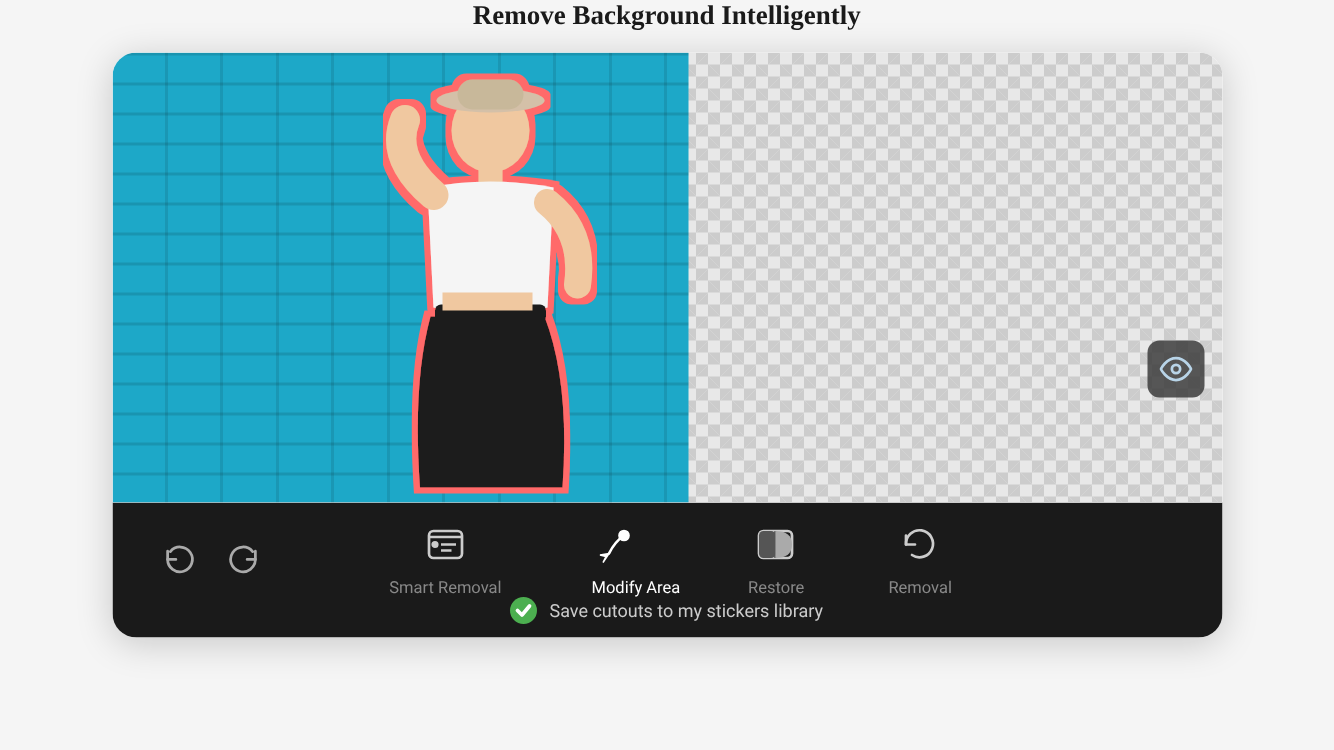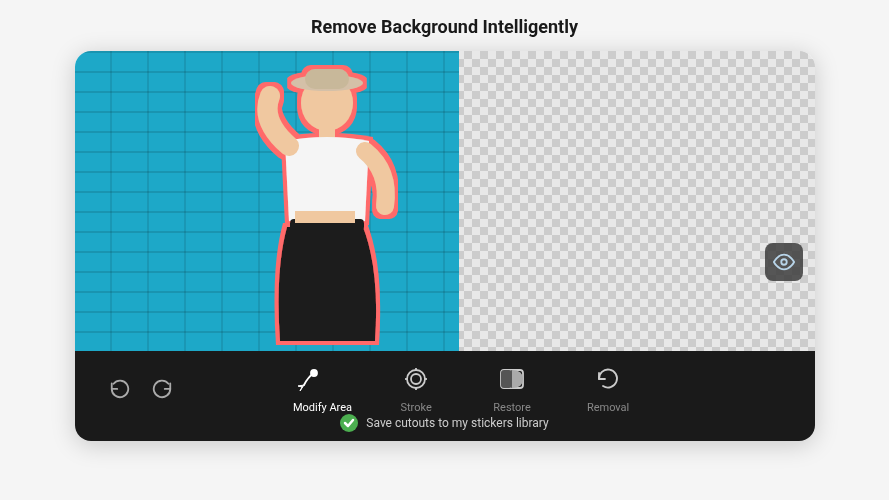--- a/index.html
+++ b/index.html
@@ -11,23 +11,24 @@
       overflow: hidden;
       display: flex;
       flex-direction: column;
       align-items: center;
     }
 
     .page-title {
       font-size: 18px;
       font-weight: 700;
       color: #1a1a1a;
-      margin-top: 16px;
+      margin-top: 0;
       margin-bottom: 14px;
       text-align: center;
+      font-family: Liberation Serif, serif;
     }
 
     .editor-container {
       width: 740px;
       height: 390px;
       border-radius: 16px;
       overflow: hidden;
       box-shadow: 0 4px 24px rgba(0,0,0,0.18);
       display: flex;
       flex-direction: column;
@@ -305,45 +306,43 @@
         <button class="redo-btn">
           <svg viewBox="0 0 24 24">
             <path d="M21 7v6h-6" stroke-linecap="round" stroke-linejoin="round"></path>
             <path d="M21 13a9 9 0 1 1-2-5.66" stroke-linecap="round"></path>
           </svg>
         </button>
       </div>
 
       <div class="tools-row">
 
+        <div class="tool-item">
+          <div class="tool-icon">
+            <svg viewBox="0 0 28 28">
+              <rect x="3" y="5" width="22" height="18" rx="3"></rect>
+              <path d="M3 9h22"></path>
+              <circle cx="7" cy="14" r="1.5" fill="#ccc"></circle>
+              <path d="M11 14h10M11 18h7"></path>
+            </svg>
+          </div>
+          <span class="tool-label">Smart Removal</span>
+        </div>
 
         <div class="tool-item active">
           <div class="tool-icon">
             <svg viewBox="0 0 28 28" style="stroke:#fff;">
               <path d="M10 20 L6 26 L8 22 L4 21 Z" fill="white" stroke="white" stroke-width="1"></path>
               <path d="M10 20 Q14 12 20 8" stroke-linecap="round"></path>
               <circle cx="20" cy="8" r="3" fill="white"></circle>
             </svg>
           </div>
           <span class="tool-label">Modify Area</span>
         </div>
 
-        <div class="tool-item">
-          <div class="tool-icon">
-            <svg viewBox="0 0 28 28">
-              <circle cx="14" cy="14" r="9"></circle>
-              <circle cx="14" cy="14" r="5"></circle>
-              <line x1="14" y1="3" x2="14" y2="6"></line>
-              <line x1="14" y1="22" x2="14" y2="25"></line>
-              <line x1="3" y1="14" x2="6" y2="14"></line>
-              <line x1="22" y1="14" x2="25" y2="14"></line>
-            </svg>
-          </div>
-          <span class="tool-label">Stroke</span>
-        </div>
 
         <div class="tool-item">
           <div class="tool-icon">
             <svg viewBox="0 0 28 28">
               <rect x="3" y="5" width="22" height="18" rx="3"></rect>
               <path d="M14 5 L14 23" stroke="#666"></path>
               <rect x="3" y="5" width="11" height="18" rx="3" fill="#555" stroke="none"></rect>
               <path d="M14 5 Q25 5 25 14 Q25 23 14 23" fill="#aaa" stroke="none"></path>
             </svg>
           </div>

